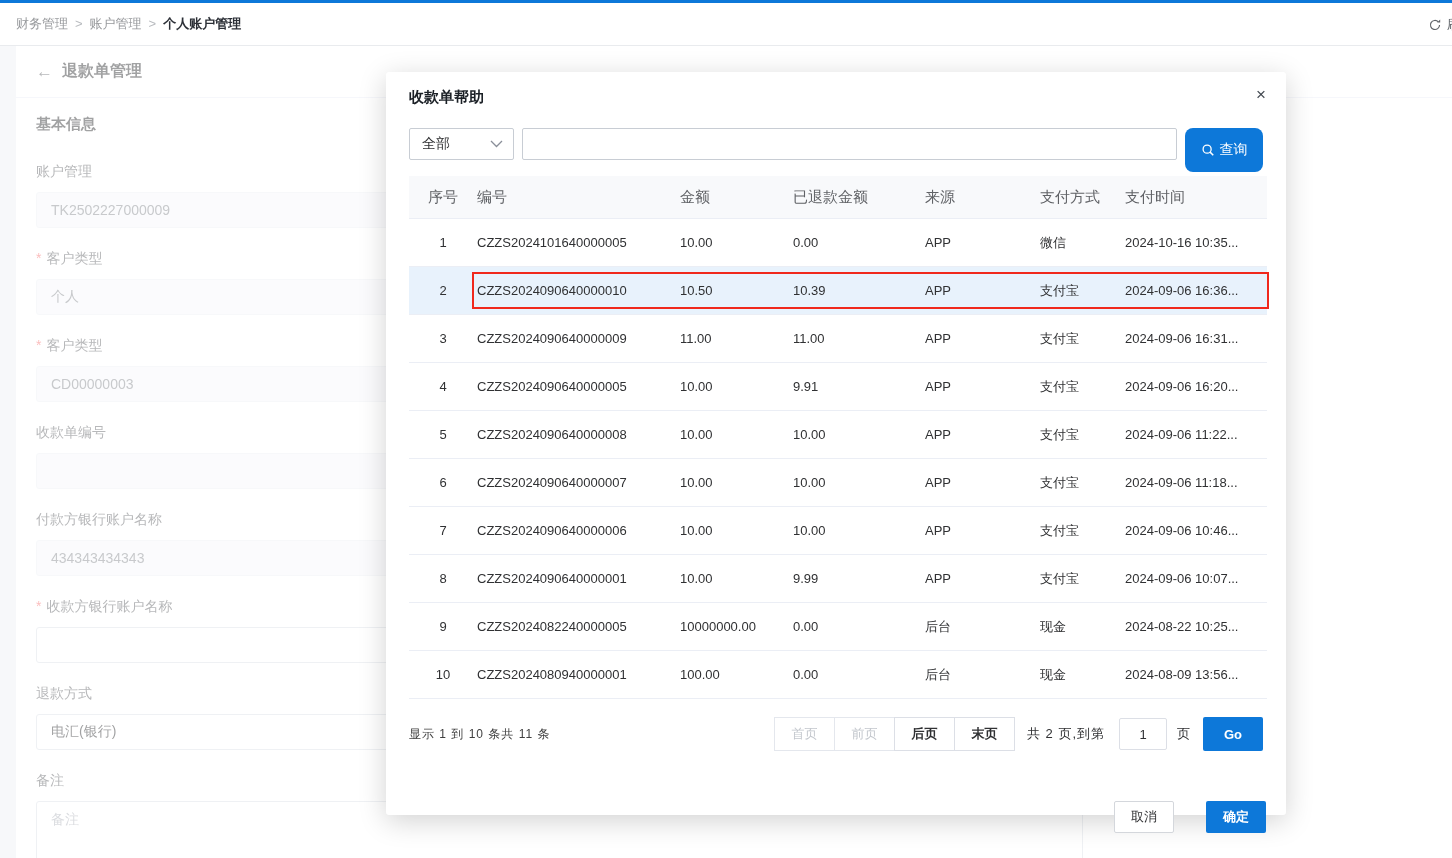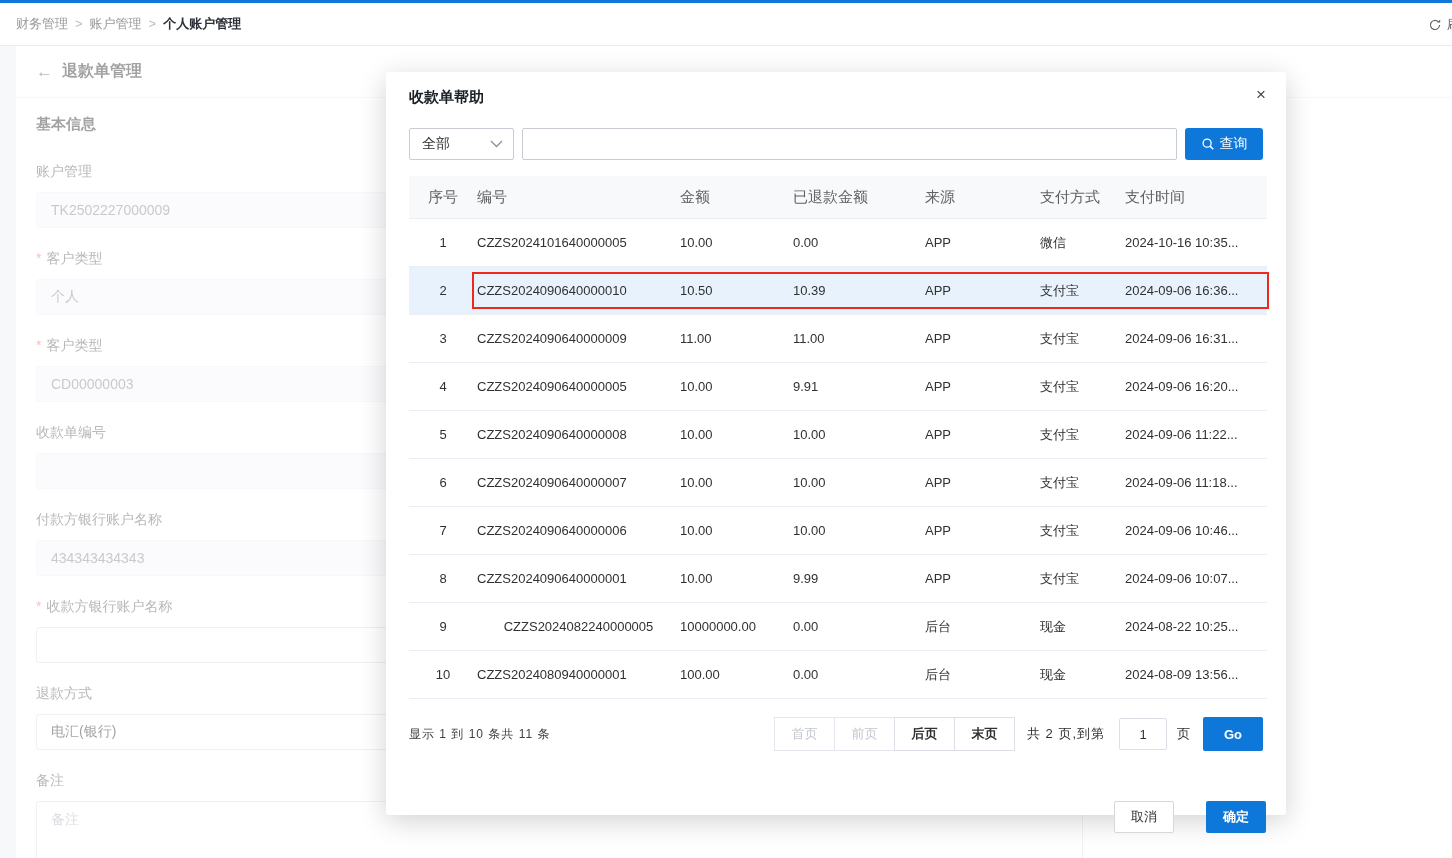--- a/index.html
+++ b/index.html
@@ -47,21 +47,21 @@
   .m-title { position:absolute; left:23px; top:16px; font-size:15px; font-weight:bold; color:#1b2026; }
   .m-close { position:absolute; right:20px; top:13px; font-size:17px; color:#444a52; cursor:pointer;
     line-height:20px; }
   .m-toolbar { position:absolute; left:23px; top:56px; width:854px; height:32px; display:flex; }
   .select { width:105px; height:32px; border:1px solid #c8cdd4; border-radius:2px; display:flex;
     align-items:center; padding:0 10px 0 12px; cursor:pointer; }
   .select .sel-text { font-size:14px; color:#303133; flex:1; }
   .search-input { flex:1; height:32px; border:1px solid #c8cdd4; border-radius:2px; margin:0 8px;
     padding:0 10px; font-size:14px; color:#303133;
     font-family:"Liberation Sans","DejaVu Sans",sans-serif; }
-  .search-btn { width:78px; height:32px; background:#0d78d9; color:#fff; border:none; border-radius:3px;
+  .search-btn { width:78px; height:44px; background:#0d78d9; color:#fff; border:none; border-radius:8px;
     font-size:14px; cursor:pointer; display:flex; align-items:center; justify-content:center;
     font-family:"Liberation Sans","DejaVu Sans",sans-serif; }
   .search-btn svg { margin-right:5px; }
 
   
   .t-wrap { position:absolute; left:23px; top:104px; width:858px; }
   .thead { display:flex; align-items:center; height:43px; background:#f8f9fb;
     border-bottom:1px solid #ebeef5; color:#606266; font-size:15px; }
   .trow { display:flex; align-items:center; height:48px; border-bottom:1px solid #ebeef5;
     color:#303133; font-size:13px; position:relative; cursor:pointer; background:#fff; }
@@ -262,21 +262,21 @@
           <div class="tc c0" style="width: 68px;">8</div>
           <div class="tc c1" style="width: 203px;">CZZS2024090640000001</div>
           <div class="tc c2" style="width: 113px;">10.00</div>
           <div class="tc c3" style="width: 132px;">9.99</div>
           <div class="tc c4" style="width: 115px;">APP</div>
           <div class="tc c5" style="width: 85px;">支付宝</div>
           <div class="tc c6" style="width: 142px;">2024-09-06 10:07...</div>
         </div>
         <div class="trow">
           <div class="tc c0" style="width: 68px;">9</div>
-          <div class="tc c1" style="width: 203px; text-align: center;">CZZS2024082240000005</div>
+          <div class="tc c1" style="width: 203px;">CZZS2024082240000005</div>
           <div class="tc c2" style="width: 113px;">10000000.00</div>
           <div class="tc c3" style="width: 132px;">0.00</div>
           <div class="tc c4" style="width: 115px;">后台</div>
           <div class="tc c5" style="width: 85px;">现金</div>
           <div class="tc c6" style="width: 142px;">2024-08-22 10:25...</div>
         </div>
         <div class="trow">
           <div class="tc c0" style="width: 68px;">10</div>
           <div class="tc c1" style="width: 203px;">CZZS2024080940000001</div>
           <div class="tc c2" style="width: 113px;">100.00</div>

